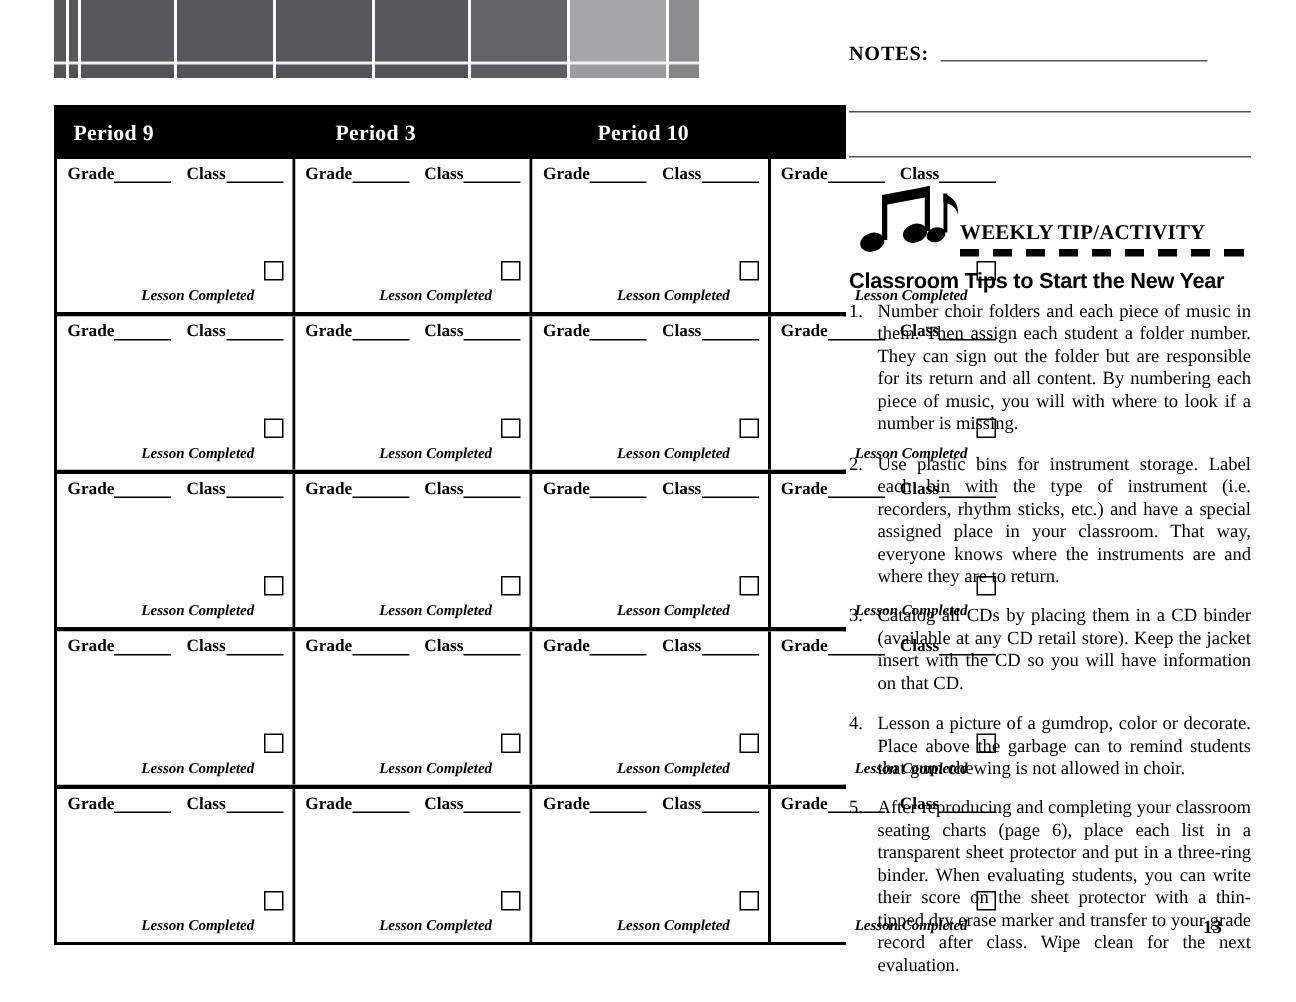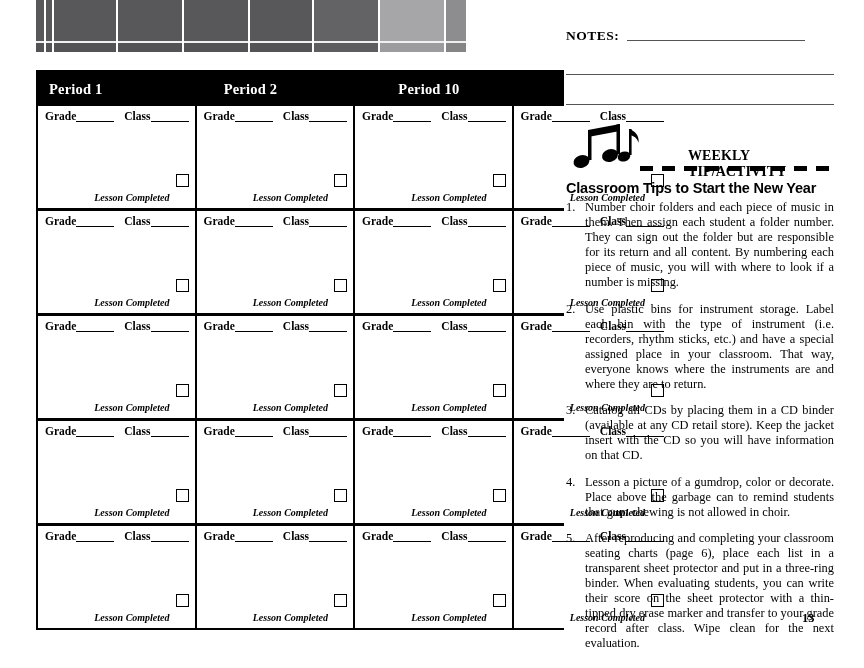--- a/index.html
+++ b/index.html
@@ -172,21 +172,20 @@
     top: 0px;
   }
   #weekly-tip-title {
     position: absolute;
     left: 74px;
     top: 26px;
     font-family: "Liberation Serif", serif;
     font-weight: bold;
     font-size: 14px;
     letter-spacing: .1px;
-    margin-left: 48px;
   }
   #weekly-tip-dashes {
     position: absolute;
     left: 74px;
     top: 44px;
     width: 190px;
     height: 5px;
     background-image: repeating-linear-gradient(to right,
         #000 0px, #000 13px, transparent 13px, transparent 22px);
   }
@@ -266,22 +265,22 @@
     <div class="tab-seg" style="width: 66px; background: rgb(166, 166, 168);">
       <div class="seg-foot" style="background: rgb(166, 166, 168);"></div>
     </div>
     <div class="tab-seg" style="width: 20px; background: rgb(141, 141, 143);">
       <div class="seg-foot" style="background: rgb(141, 141, 143);"></div>
     </div>
   </div>
 
 <div id="planner-table">
   <div id="table-header-row">
-      <div class="period-head">Period 1</div>
-      <div class="period-head">Period 2</div>
+      <div class="period-head">Period 9</div>
+      <div class="period-head">Period 3</div>
       <div class="period-head">Period 10</div>
     </div>
   <div id="table-body">
       <div class="entry-row">
         <div class="entry-cell">
           <div class="gc-line">
             <span class="gc-item grade">
               <span>Grade</span>
               <span class="rule"></span>
             </span>

